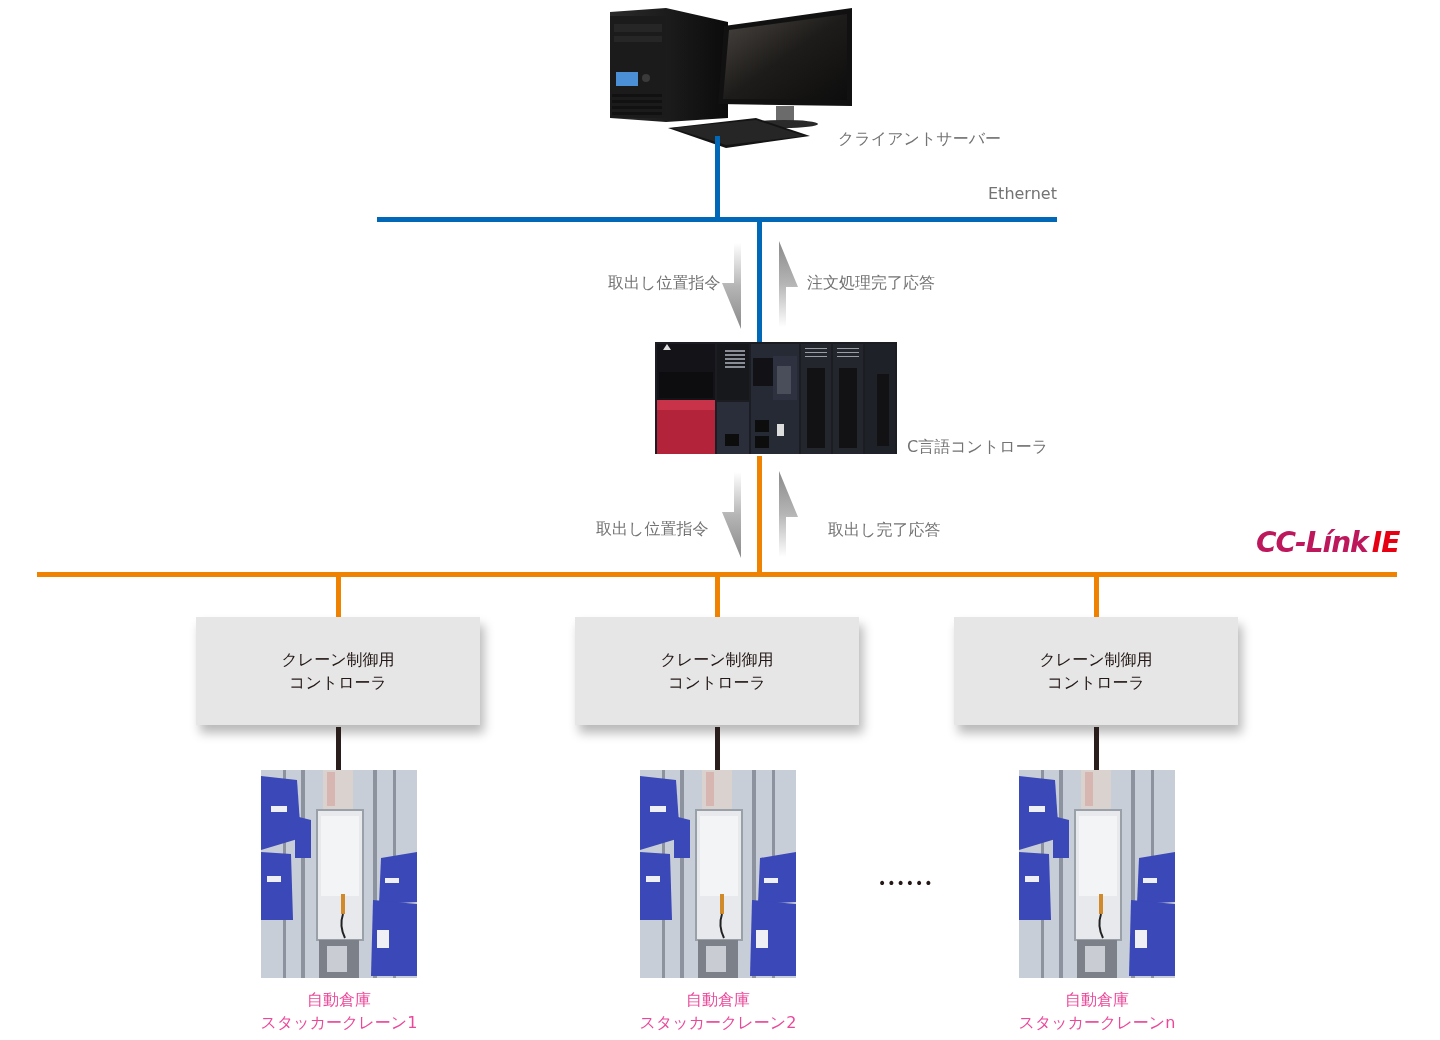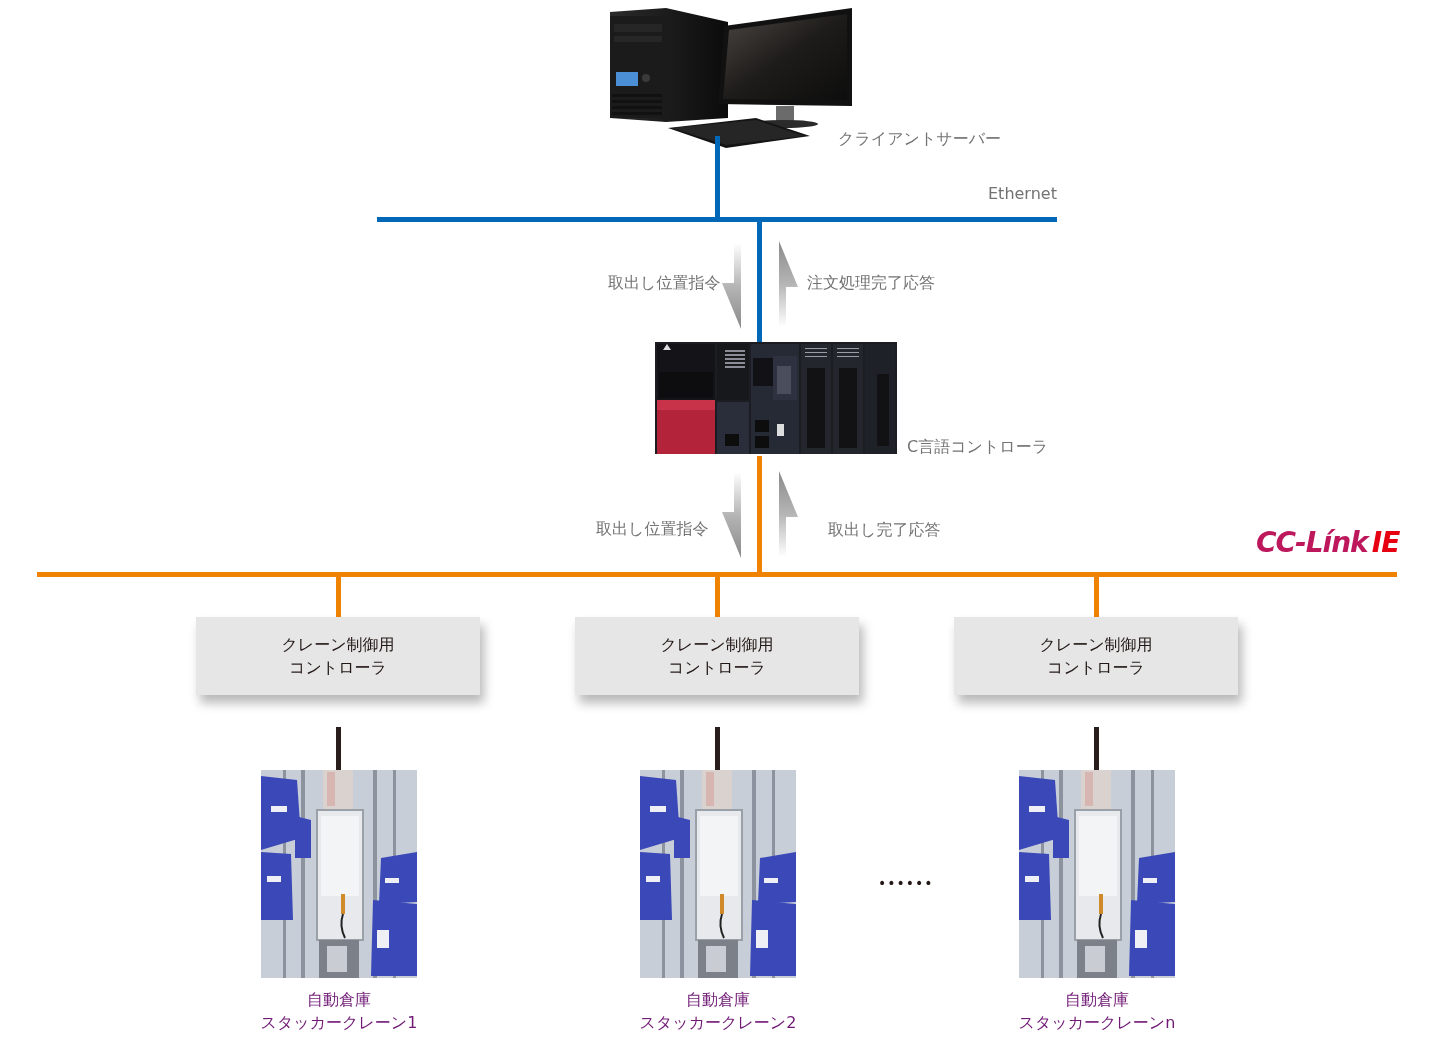--- a/index.html
+++ b/index.html
@@ -3,23 +3,23 @@
 <meta charset="utf-8">
 <style>
   html,body{margin:0;padding:0;background:#ffffff;}
   body{width:1440px;height:1040px;position:relative;overflow:hidden;font-family:"DejaVu Sans","Liberation Sans",sans-serif;color:#222;}
   .abs{position:absolute;}
   .line{position:absolute;}
   .blue{background:#0068b7;}
   .orange{background:#ef8200;}
   .dark{background:#2a1e1c;}
   .label{position:absolute;font-size:16px;color:#737373;white-space:nowrap;line-height:1;}
-  .box{position:absolute;width:284px;height:78px;background:#e6e6e7;box-shadow:4px 8px 10px rgba(0,0,0,0.28);display:flex;flex-direction:column;align-items:center;justify-content:center;font-size:16px;color:#231815;line-height:23px;}
+  .box{position:absolute;width:284px;height:108px;background:#e6e6e7;box-shadow:4px 8px 10px rgba(0,0,0,0.28);display:flex;flex-direction:column;align-items:center;justify-content:center;font-size:16px;color:#231815;line-height:23px;}
   .arrow{position:absolute;width:20px;}
-  .cap{position:absolute;width:200px;text-align:center;font-size:16px;color:#701a75;line-height:23px;}
+  .cap{position:absolute;width:200px;text-align:center;font-size:16px;color:#ec4899;line-height:23px;}
   .crane{position:absolute;width:156px;height:208px;overflow:hidden;background:#dfe3e8;}
   .logo{position:absolute;font-style:italic;font-weight:bold;font-size:28px;letter-spacing:-1px;font-family:"DejaVu Sans","Liberation Sans",sans-serif;}
 </style>
 </head>
 <body>
 
 <div class="abs" style="left:606px;top:6px;width:250px;height:145px;">
   <svg width="250" height="145" viewBox="0 0 250 145">
     <defs>
       <linearGradient id="tw" x1="0" x2="1">

